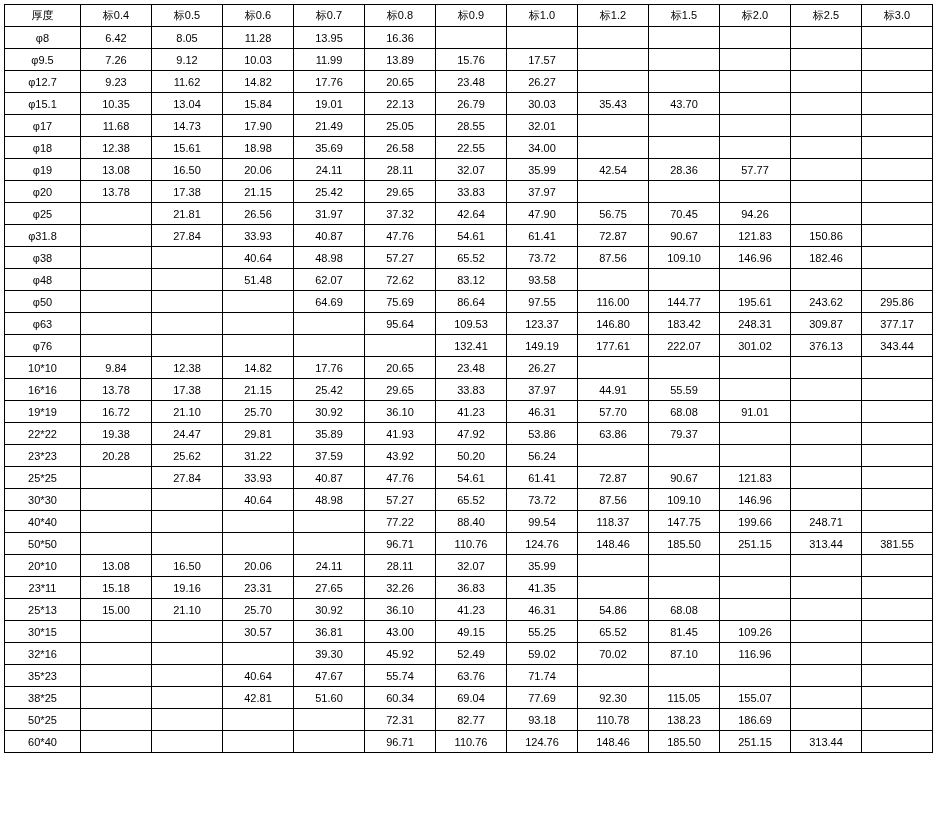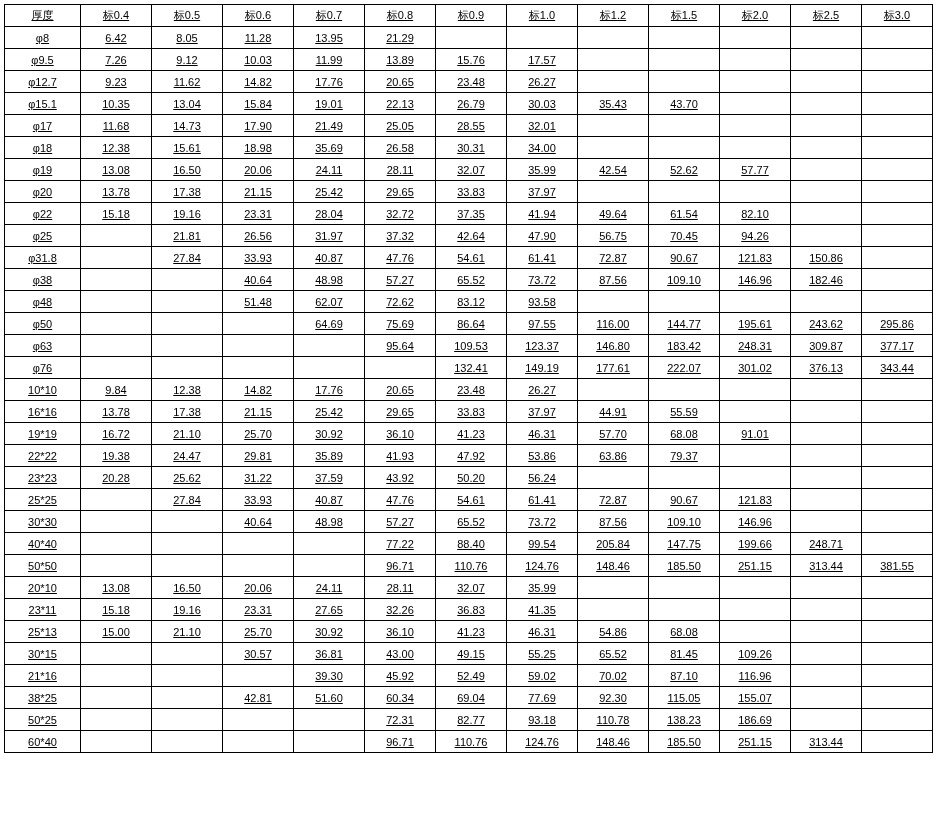--- a/index.html
+++ b/index.html
@@ -11,21 +11,20 @@
     width: 937px;
     height: 819px;
     font-family: "Liberation Sans", sans-serif;
     color: #000000;
   }
   #sheet {
     width: 937px;
     height: 724px;
     box-sizing: border-box;
     padding: 4px 4px 0 4px;
-    text-decoration: underline;
   }
   table.price {
     border-collapse: collapse;
     table-layout: fixed;
     width: 929px;
     font-size: 11px;
   }
   table.price td, table.price th {
     border: 1px solid #000000;
     height: 21px;
@@ -77,21 +76,21 @@
           <td class="num">标2.0</td>
           <td class="num">标2.5</td>
           <td class="num">标3.0</td>
         </tr>
         <tr>
           <td class="rowhead">φ8</td>
           <td class="num">6.42</td>
           <td class="num">8.05</td>
           <td class="num">11.28</td>
           <td class="num">13.95</td>
-          <td class="num">21.29</td>
+          <td class="num">16.36</td>
           <td class="num"></td>
           <td class="num"></td>
           <td class="num"></td>
           <td class="num"></td>
           <td class="num"></td>
           <td class="num"></td>
           <td class="num"></td>
         </tr>
         <tr>
           <td class="rowhead">φ9.5</td>
@@ -153,70 +152,55 @@
           <td class="num"></td>
           <td class="num"></td>
         </tr>
         <tr>
           <td class="rowhead">φ18</td>
           <td class="num">12.38</td>
           <td class="num">15.61</td>
           <td class="num">18.98</td>
           <td class="num">35.69</td>
           <td class="num">26.58</td>
-          <td class="num">30.31</td>
+          <td class="num">22.55</td>
           <td class="num">34.00</td>
           <td class="num"></td>
           <td class="num"></td>
           <td class="num"></td>
           <td class="num"></td>
           <td class="num"></td>
         </tr>
         <tr>
           <td class="rowhead">φ19</td>
           <td class="num">13.08</td>
           <td class="num">16.50</td>
           <td class="num">20.06</td>
           <td class="num">24.11</td>
           <td class="num">28.11</td>
           <td class="num">32.07</td>
           <td class="num">35.99</td>
           <td class="num">42.54</td>
-          <td class="num">52.62</td>
+          <td class="num">28.36</td>
           <td class="num">57.77</td>
           <td class="num"></td>
           <td class="num"></td>
         </tr>
         <tr>
           <td class="rowhead">φ20</td>
           <td class="num">13.78</td>
           <td class="num">17.38</td>
           <td class="num">21.15</td>
           <td class="num">25.42</td>
           <td class="num">29.65</td>
           <td class="num">33.83</td>
           <td class="num">37.97</td>
           <td class="num"></td>
           <td class="num"></td>
           <td class="num"></td>
-          <td class="num"></td>
-          <td class="num"></td>
-        </tr>
-        <tr>
-          <td class="rowhead">φ22</td>
-          <td class="num">15.18</td>
-          <td class="num">19.16</td>
-          <td class="num">23.31</td>
-          <td class="num">28.04</td>
-          <td class="num">32.72</td>
-          <td class="num">37.35</td>
-          <td class="num">41.94</td>
-          <td class="num">49.64</td>
-          <td class="num">61.54</td>
-          <td class="num">82.10</td>
           <td class="num"></td>
           <td class="num"></td>
         </tr>
         <tr>
           <td class="rowhead">φ25</td>
           <td class="num"></td>
           <td class="num">21.81</td>
           <td class="num">26.56</td>
           <td class="num">31.97</td>
           <td class="num">37.32</td>
@@ -425,21 +409,21 @@
         </tr>
         <tr>
           <td class="rowhead">40*40</td>
           <td class="num"></td>
           <td class="num"></td>
           <td class="num"></td>
           <td class="num"></td>
           <td class="num">77.22</td>
           <td class="num">88.40</td>
           <td class="num">99.54</td>
-          <td class="num">205.84</td>
+          <td class="num">118.37</td>
           <td class="num">147.75</td>
           <td class="num">199.66</td>
           <td class="num">248.71</td>
           <td class="num"></td>
         </tr>
         <tr>
           <td class="rowhead">50*50</td>
           <td class="num"></td>
           <td class="num"></td>
           <td class="num"></td>
@@ -507,31 +491,46 @@
           <td class="num">43.00</td>
           <td class="num">49.15</td>
           <td class="num">55.25</td>
           <td class="num">65.52</td>
           <td class="num">81.45</td>
           <td class="num">109.26</td>
           <td class="num"></td>
           <td class="num"></td>
         </tr>
         <tr>
-          <td class="rowhead">21*16</td>
+          <td class="rowhead">32*16</td>
           <td class="num"></td>
           <td class="num"></td>
           <td class="num"></td>
           <td class="num">39.30</td>
           <td class="num">45.92</td>
           <td class="num">52.49</td>
           <td class="num">59.02</td>
           <td class="num">70.02</td>
           <td class="num">87.10</td>
           <td class="num">116.96</td>
+          <td class="num"></td>
+          <td class="num"></td>
+        </tr>
+        <tr>
+          <td class="rowhead">35*23</td>
+          <td class="num"></td>
+          <td class="num"></td>
+          <td class="num">40.64</td>
+          <td class="num">47.67</td>
+          <td class="num">55.74</td>
+          <td class="num">63.76</td>
+          <td class="num">71.74</td>
+          <td class="num"></td>
+          <td class="num"></td>
+          <td class="num"></td>
           <td class="num"></td>
           <td class="num"></td>
         </tr>
         <tr>
           <td class="rowhead">38*25</td>
           <td class="num"></td>
           <td class="num"></td>
           <td class="num">42.81</td>
           <td class="num">51.60</td>
           <td class="num">60.34</td>

